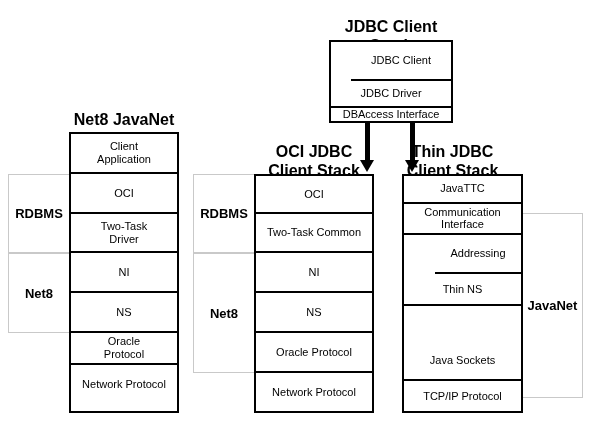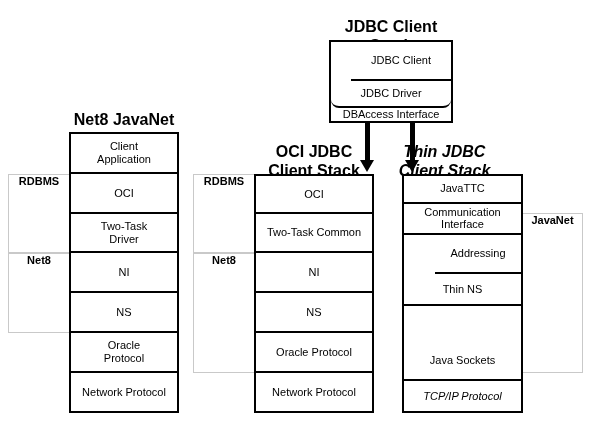--- a/index.html
+++ b/index.html
@@ -16,22 +16,22 @@
     display:flex; align-items:center; justify-content:center;
     text-align:center; font-size:11px; line-height:1.15; white-space:pre-line;
   }
   .row:last-child { border-bottom:none; }
   .title {
     position:absolute; font-size:16px; font-weight:bold; text-align:center;
     line-height:1.2; white-space:pre-line;
   }
   .sidebox {
     position:absolute; border:1px solid #c9c9c9; background:#fff;
-    box-sizing:border-box; display:flex; align-items:flex-start; justify-content:center;
-    font-size:11px; font-weight:bold;
+    box-sizing:border-box; display:flex; align-items:center; justify-content:center;
+    font-size:13px; font-weight:bold;
   }
   .arrow-stem { position:absolute; width:5px; background:#000; }
   .arrow-head {
     position:absolute; width:0; height:0;
     border-left:7px solid transparent; border-right:7px solid transparent;
     border-top:12px solid #000;
   }
 </style>
 </head>
 <body>
@@ -43,28 +43,28 @@
   </div>
   <div class="sidebox" style="left:8px; top:253px; width:62px; height:80px;">
     <span>Net8</span>
   </div>
   <div class="sidebox" style="left:193px; top:174px; width:62px; height:79px;">
     <span>RDBMS</span>
   </div>
   <div class="sidebox" style="left:193px; top:253px; width:62px; height:120px;">
     <span>Net8</span>
   </div>
-  <div class="sidebox" style="left:522px; top:213px; width:61px; height:160px;">
+  <div class="sidebox" style="left:522px; top:213px; width:61px; height:185px;">
     <span>JavaNet</span>
   </div>
 
   <div class="title" style="left:329px; top:17px; width:124px;">JDBC Client Stack</div>
   <div class="stack" style="left:329px; top:40px; width:124px; height:83px;">
     <div class="row" style="height:41px;margin-left:20px;">JDBC Client</div>
-    <div class="row" style="height:29px;border-radius:8px;">JDBC Driver</div>
+    <div class="row" style="height:29px;">JDBC Driver</div>
     <div class="row" style="height:13px;">DBAccess Interface</div>
   </div>
 
   <div>
     <div class="arrow-stem" style="left:365px; top:122px; height:40px;"></div>
     <div class="arrow-head" style="left:360px; top:160px;"></div>
   </div>
   <div>
     <div class="arrow-stem" style="left:410px; top:122px; height:40px;"></div>
     <div class="arrow-head" style="left:405px; top:160px;"></div>
@@ -72,41 +72,41 @@
 
   <div class="title" style="left:59px; top:110px; width:130px;">Net8 JavaNet Stack</div>
   <div class="stack" style="left:69px; top:132px; width:110px; height:281px;">
     <div class="row" style="height:40px;">Client
 Application</div>
     <div class="row" style="height:40px;">OCI</div>
     <div class="row" style="height:39px;">Two-Task
 Driver</div>
     <div class="row" style="height:40px;">NI</div>
     <div class="row" style="height:40px;">NS</div>
-    <div class="row" style="height:40px;">Oracle
+    <div class="row" style="height:32px;">Oracle
 Protocol</div>
     <div class="row" style="height:38px;">Network Protocol</div>
   </div>
 
   <div class="title" style="left:254px; top:142px; width:120px;">OCI JDBC
 Client Stack</div>
   <div class="stack" style="left:254px; top:174px; width:120px; height:239px;">
     <div class="row" style="height:38px;">OCI</div>
     <div class="row" style="height:39px;">Two-Task Common</div>
     <div class="row" style="height:40px;">NI</div>
     <div class="row" style="height:40px;">NS</div>
     <div class="row" style="height:40px;">Oracle Protocol</div>
     <div class="row" style="height:38px;">Network Protocol</div>
   </div>
 
-  <div class="title" style="left:384px; top:142px; width:121px;font-style:italic;">Thin JDBC
+  <div class="title" style="left:392px; top:142px; width:121px;">Thin JDBC
 Client Stack</div>
   <div class="stack" style="left:402px; top:174px; width:121px; height:239px;">
     <div class="row" style="height:34px;">JavaTTC</div>
     <div class="row" style="height:39px;">Communication
 Interface</div>
     <div class="row" style="height:48px;margin-left:31px;">Addressing</div>
     <div class="row" style="height:40px;">Thin NS</div>
     <div class="row" style="height:48px;margin-top:36px;">Java Sockets</div>
-    <div class="row" style="height:38px;font-style:italic;">TCP/IP Protocol</div>
+    <div class="row" style="height:38px;">TCP/IP Protocol</div>
   </div>
 
 </div>
 
 </body></html>

